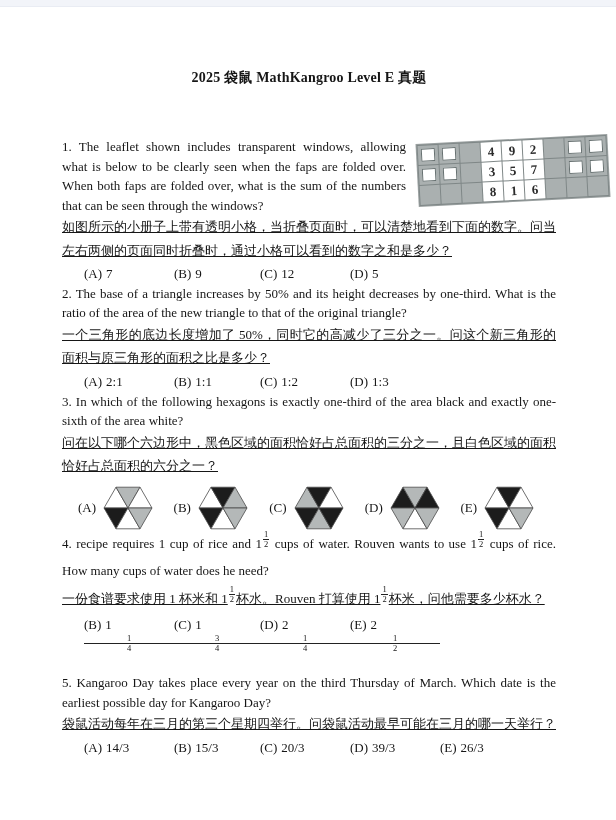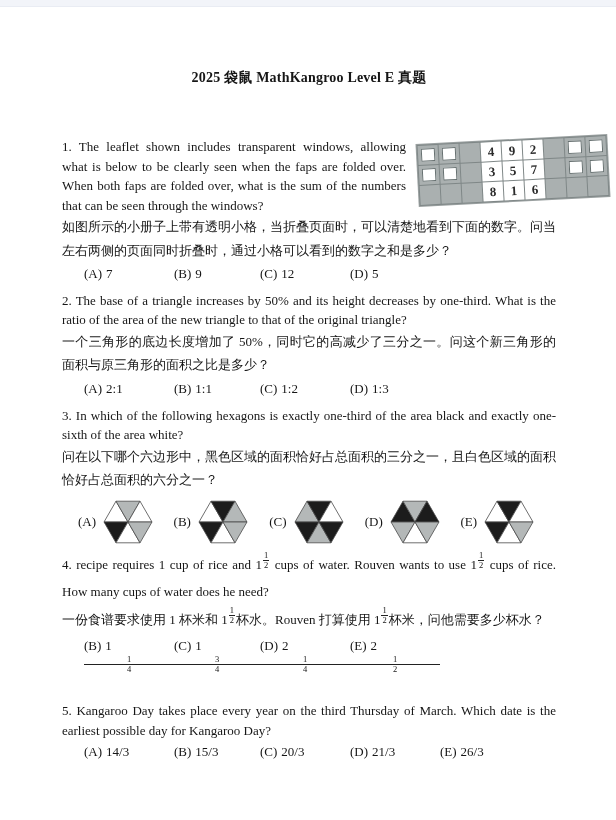--- a/index.html
+++ b/index.html
@@ -6,23 +6,23 @@
   body{
     width:616px;height:820px;overflow:hidden;background:#ffffff;
     font-family:"Liberation Serif","DejaVu Serif",serif;color:#161616;
   }
   .topstrip{height:6px;background:#f2f4f9;border-bottom:1px solid #e9ecf3;}
   .page{padding:0 60px 0 62px;}
   .title{
     text-align:center;font-size:14px;font-weight:bold;
     margin:62px 0 0 0;letter-spacing:.2px;
   }
-  .q{margin-top:7px;font-size:13px;line-height:1.5;text-align:justify;}
+  .q{margin-top:0;font-size:13px;line-height:1.5;text-align:justify;}
   .q1{margin-top:50px;}
-  .zh{line-height:1.82;text-align:justify;}
+  .zh{line-height:1.82;text-align:justify;text-decoration:underline;}
   .tall{line-height:2.05;}
   .opts{
     display:grid;grid-template-columns:90px 86px 90px 90px auto;
     padding-left:22px;margin-top:2px;text-align:left;white-space:nowrap;
   }
   .opt span{display:inline;}
   .opt .letter{margin-right:4px;}
   
   .leaflet-float{float:right;width:192px;margin:3px -54px 8px 12px;}
   .leaflet{
@@ -208,22 +208,23 @@
     <div class="opts">
       <div class="opt"><span class="letter">(B)</span><span>1<span class="frac"><span class="fn">1</span><span class="fd">4</span></span></span></div>
       <div class="opt"><span class="letter">(C)</span><span>1<span class="frac"><span class="fn">3</span><span class="fd">4</span></span></span></div>
       <div class="opt"><span class="letter">(D)</span><span>2<span class="frac"><span class="fn">1</span><span class="fd">4</span></span></span></div>
       <div class="opt"><span class="letter">(E)</span><span>2<span class="frac"><span class="fn">1</span><span class="fd">2</span></span></span></div>
     </div>
   </section>
 
   <section class="q">
     <div class="en">5.  Kangaroo Day takes place every year on the third Thursday of March. Which date is the earliest possible day for Kangaroo Day?</div>
+    <div class="zh">袋鼠活动每年在三月的第三个星期四举行。问袋鼠活动最早可能在三月的哪一天举行？</div>
     <div class="opts">
       <div class="opt"><span class="letter">(A)</span><span>14/3</span></div>
       <div class="opt"><span class="letter">(B)</span><span>15/3</span></div>
       <div class="opt"><span class="letter">(C)</span><span>20/3</span></div>
-      <div class="opt"><span class="letter">(D)</span><span>21/3</span></div>
+      <div class="opt"><span class="letter">(D)</span><span>39/3</span></div>
       <div class="opt"><span class="letter">(E)</span><span>26/3</span></div>
     </div>
   </section>
 
 </div>
 
 </body></html>

